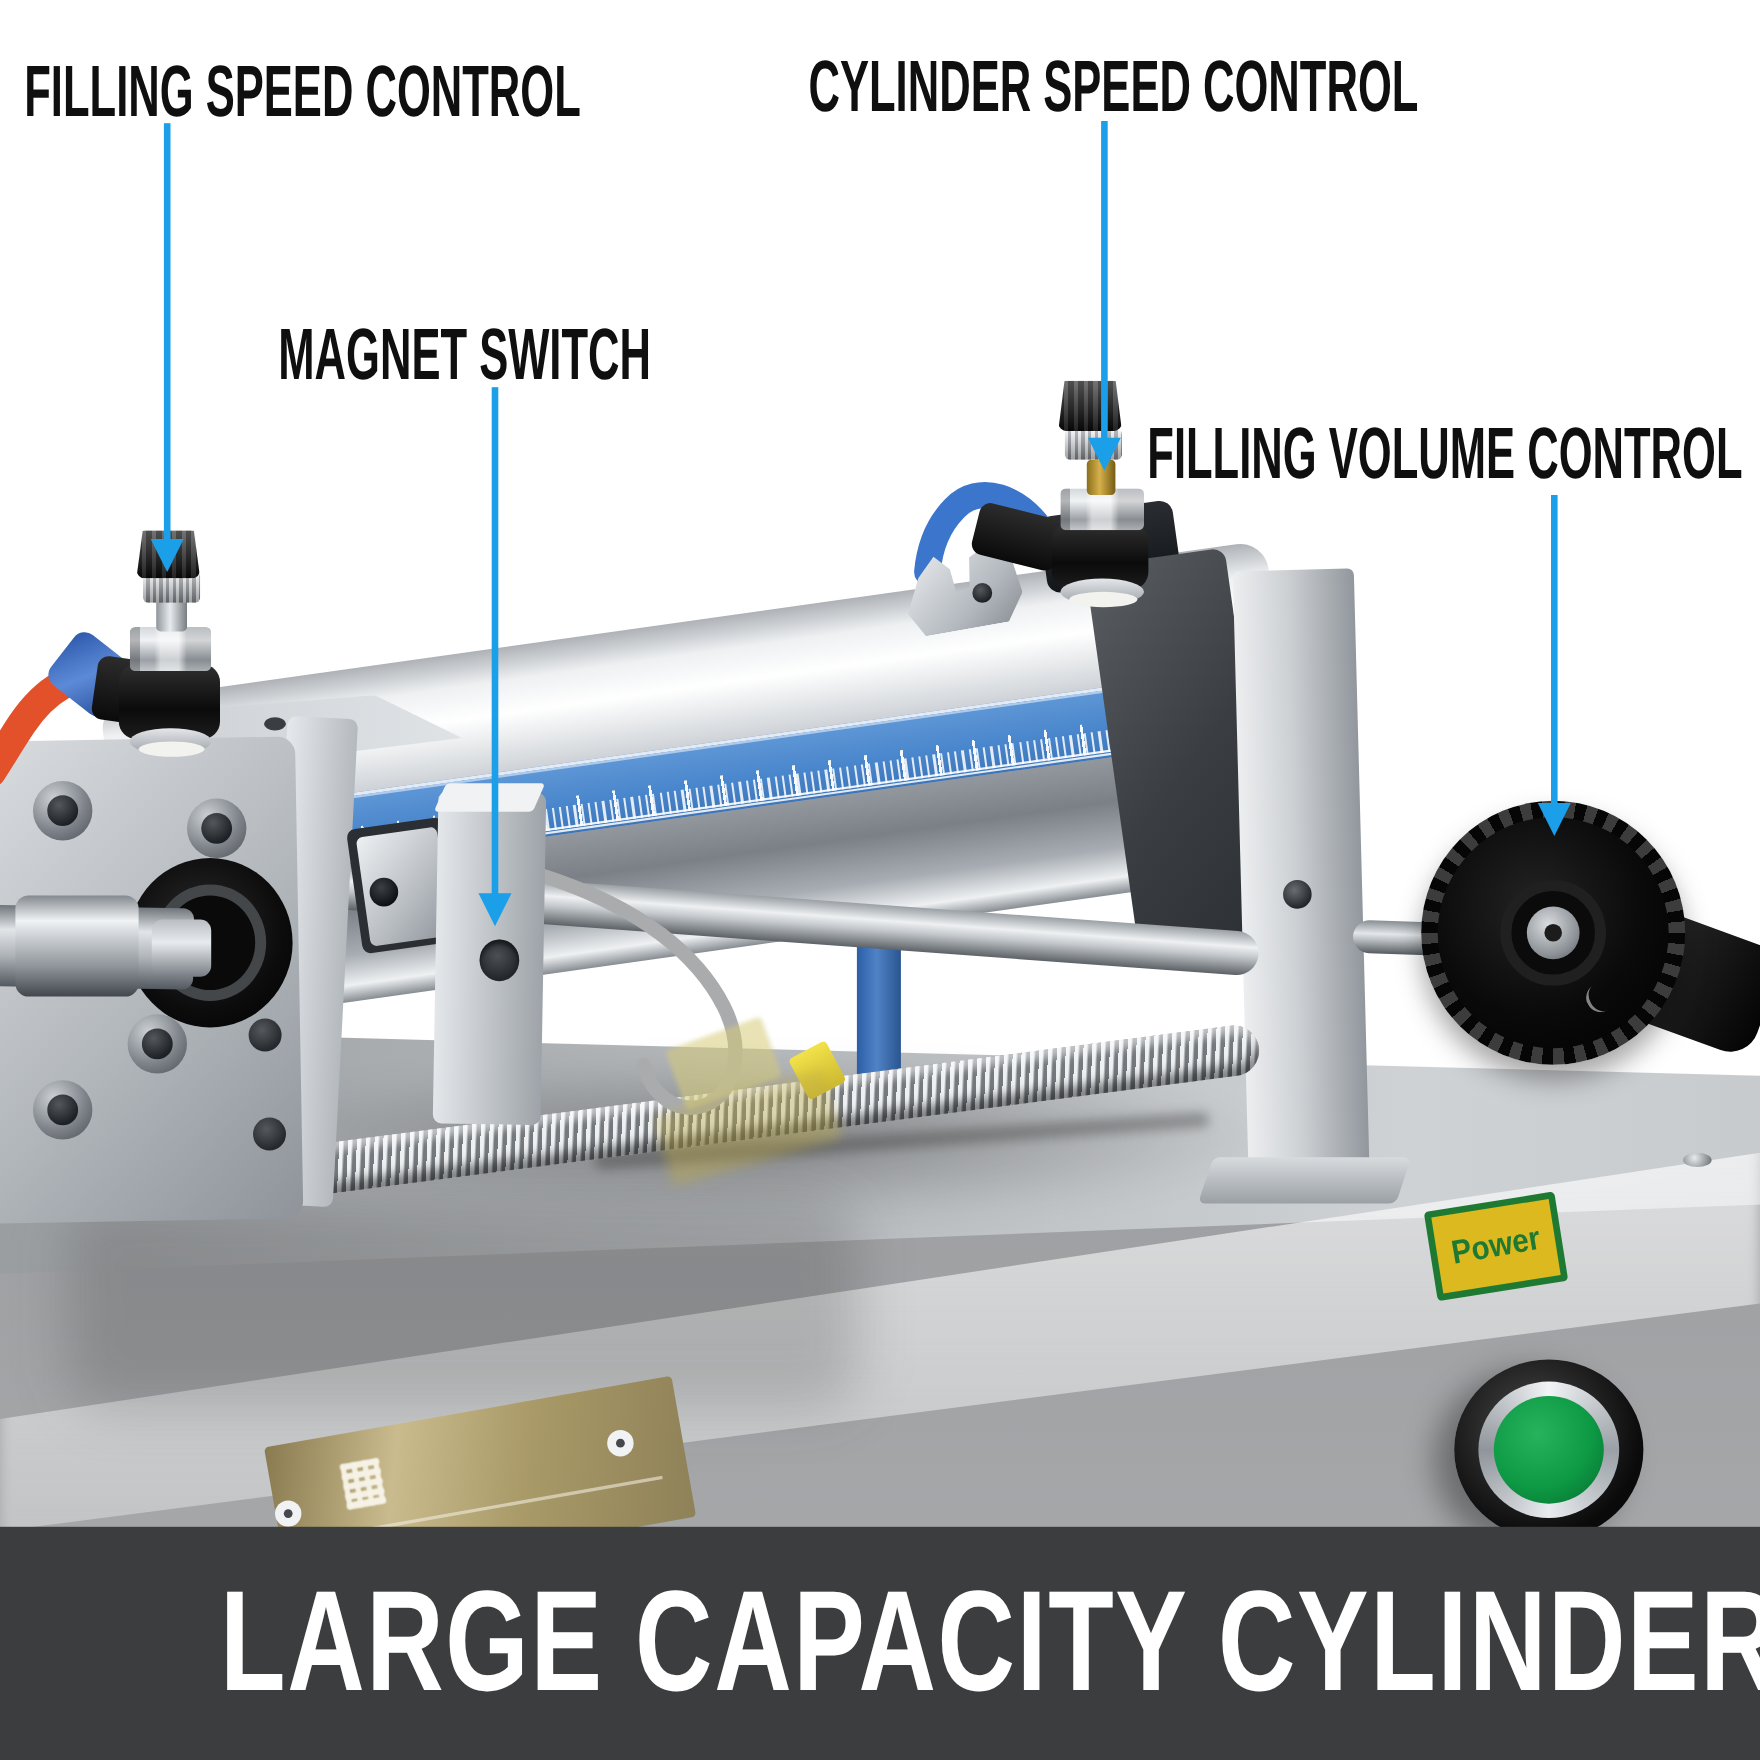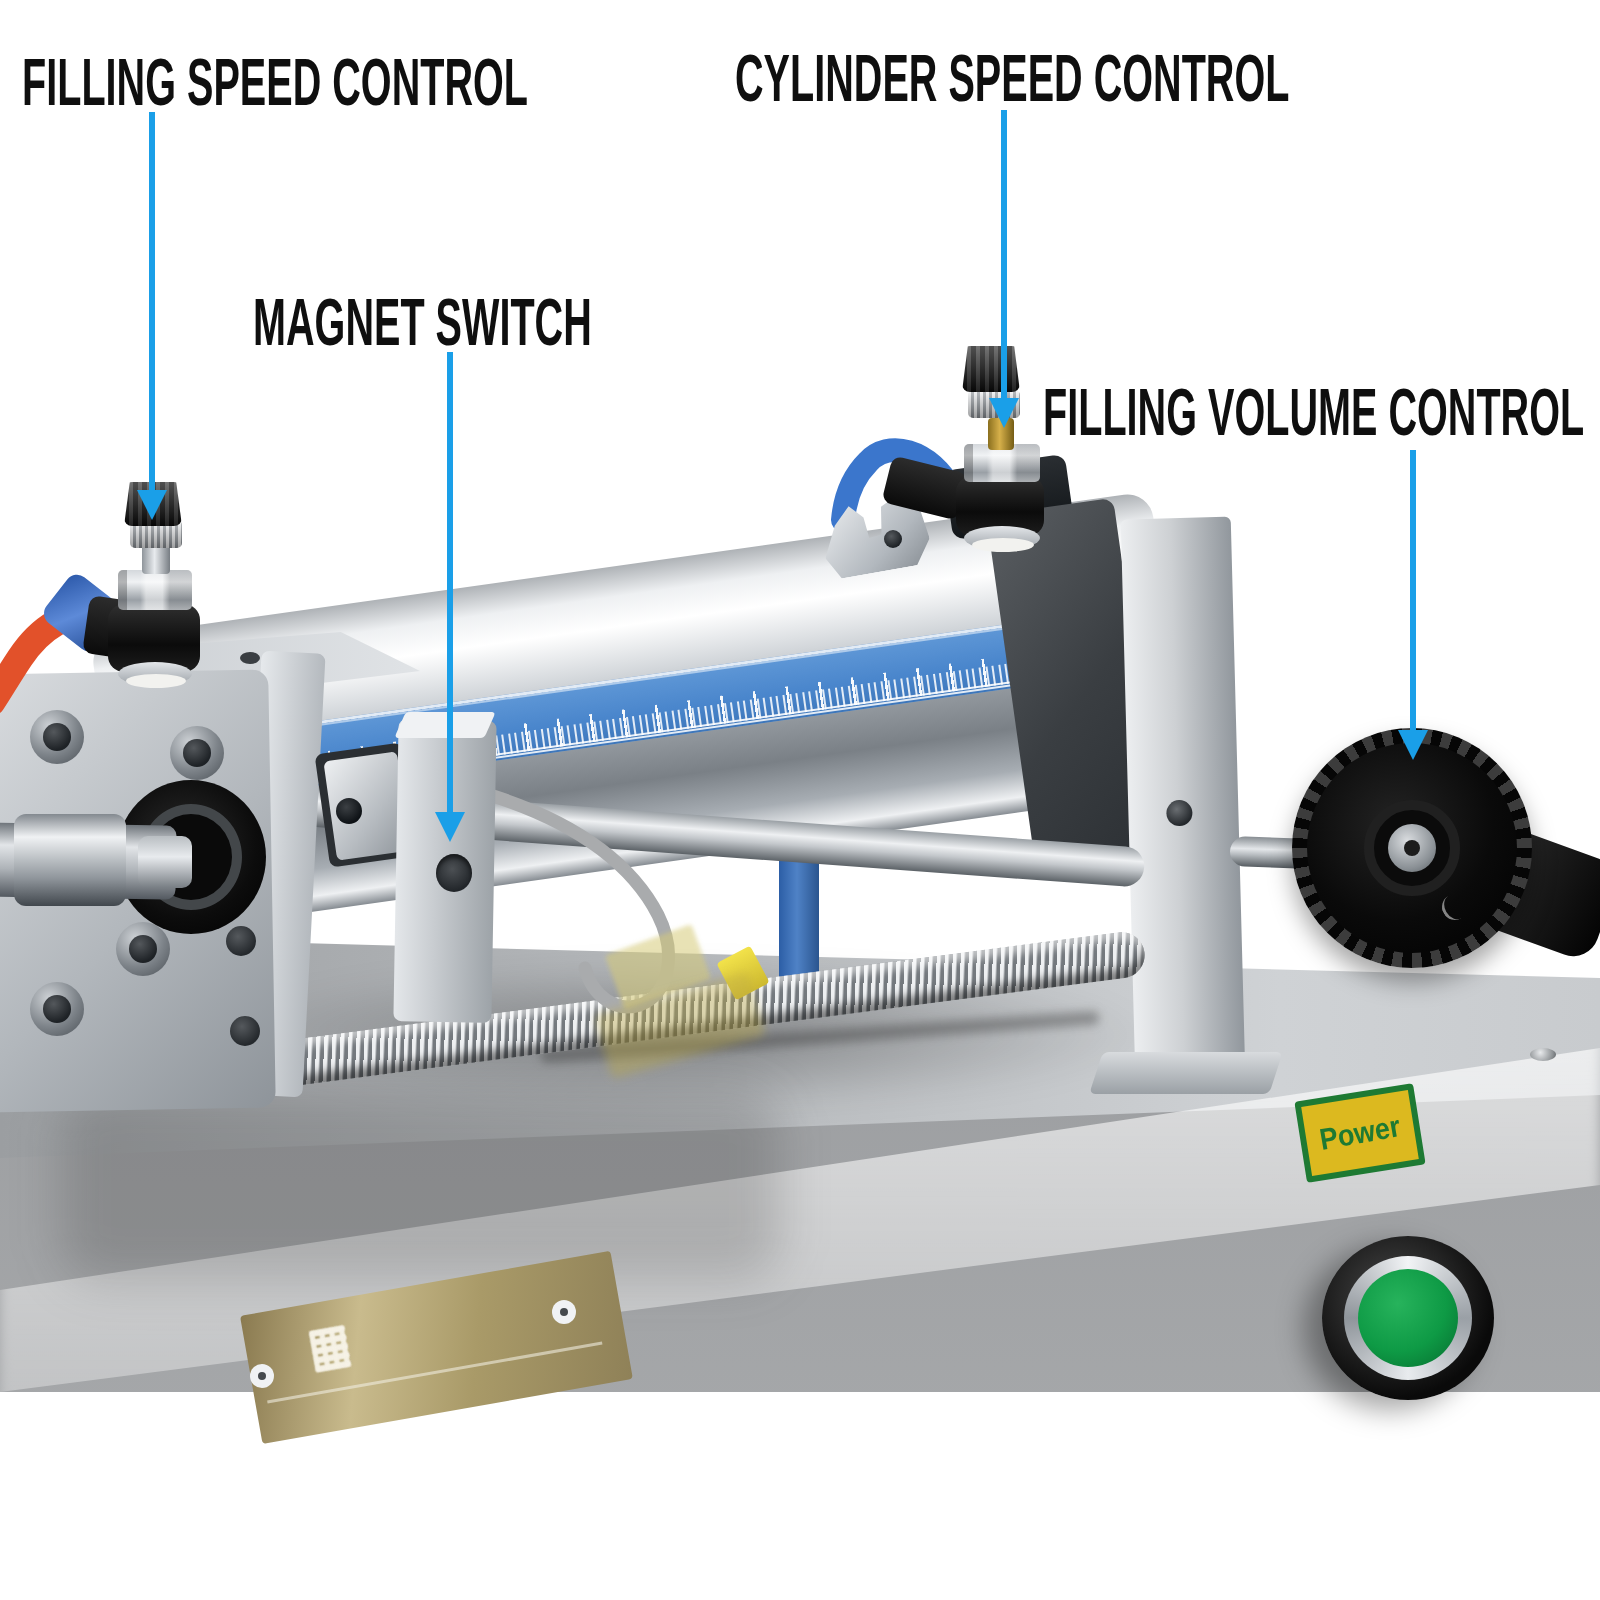--- a/index.html
+++ b/index.html
@@ -356,20 +356,23 @@
       <span class="np-glyph"></span>
       <span class="np-glyph"></span>
       <span class="np-glyph"></span>
       <span class="np-glyph"></span>
     </div>
     <div class="nameplate-line"></div>
   </div>
   <div class="np-screw" style="left:250px;top:1364px;"></div>
   <div class="np-screw" style="left:552px;top:1300px;"></div>
 
+  <div class="banner">
+    <div class="banner-text">LARGE CAPACITY CYLINDER</div>
+  </div>
 
   <div class="callout-label" id="label-filling-speed">FILLING SPEED CONTROL</div>
   <div class="callout-line" id="line-filling-speed"></div>
   <div class="callout-arrow" id="arrow-filling-speed"></div>
 
   <div class="callout-label" id="label-cylinder-speed">CYLINDER SPEED CONTROL</div>
   <div class="callout-line" id="line-cylinder-speed"></div>
   <div class="callout-arrow" id="arrow-cylinder-speed"></div>
 
   <div class="callout-label" id="label-magnet-switch">MAGNET SWITCH</div>

